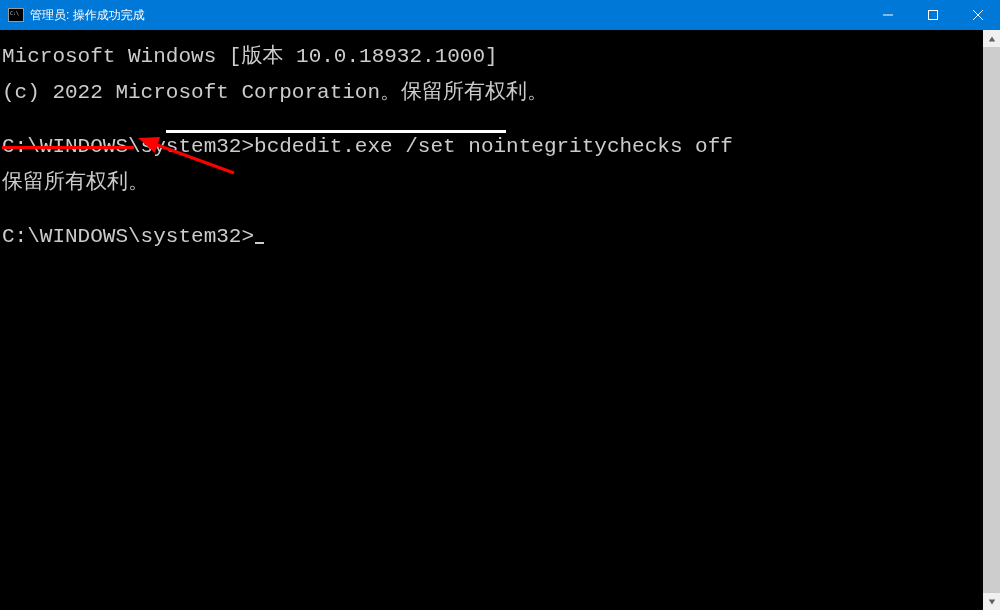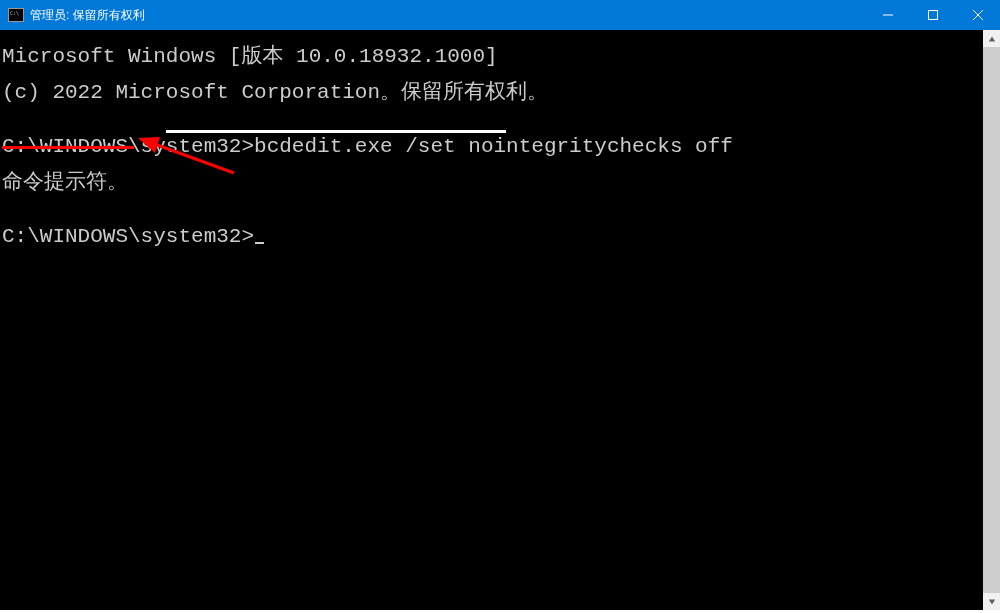--- a/index.html
+++ b/index.html
@@ -168,21 +168,21 @@
       left: 134px;
     }
   </style>
 </head>
 <body>
 
 <div class="window">
 
   <div class="titlebar">
     <span class="titlebar-icon"></span>
-    <span class="title-text">管理员: 保留所有权利</span>
+    <span class="title-text">管理员: 操作成功完成</span>
     <div class="window-controls">
       <div class="ctrl">
         <svg viewBox="0 0 10 10">
             <line x1="0" y1="5" x2="10" y2="5"></line>
           </svg>
       </div>
       <div class="ctrl">
         <svg viewBox="0 0 10 10">
             <rect x="0.5" y="0.5" width="9" height="9"></rect>
           </svg>
@@ -194,21 +194,21 @@
           </svg>
       </div>
     </div>
   </div>
 
   <div class="terminal">
 <span class="terminal-line">Microsoft Windows [版本 10.0.18932.1000]</span>
 <span class="terminal-line">(c) 2022 Microsoft Corporation。保留所有权利。</span>
 <span class="terminal-line"></span>
 <span class="terminal-line"><span class="prompt-inline">C:\WINDOWS\system32&gt;</span><span class="prompt-inline">bcdedit.exe /set nointegritychecks off</span></span>
-<span class="terminal-line">命令提示符。</span>
+<span class="terminal-line">保留所有权利。</span>
 <span class="terminal-line"></span>
 <span class="terminal-line"><span class="prompt-inline">C:\WINDOWS\system32&gt;</span><span class="cursor"></span></span>
 
     <div class="annotation-layer">
       <div class="white-underline"></div>
       <div class="red-underline"></div>
       <svg class="red-arrow" width="110" height="50">
         <line x1="100" y1="45" x2="15" y2="14" stroke="#ff0000" stroke-width="3"></line>
         <polygon points="4,10 26,9 21,25" fill="#ff0000"></polygon>
       </svg>

